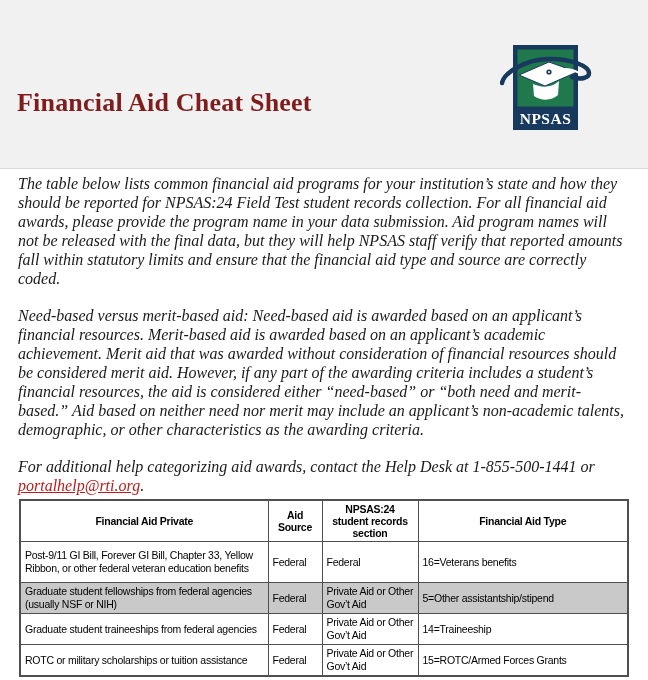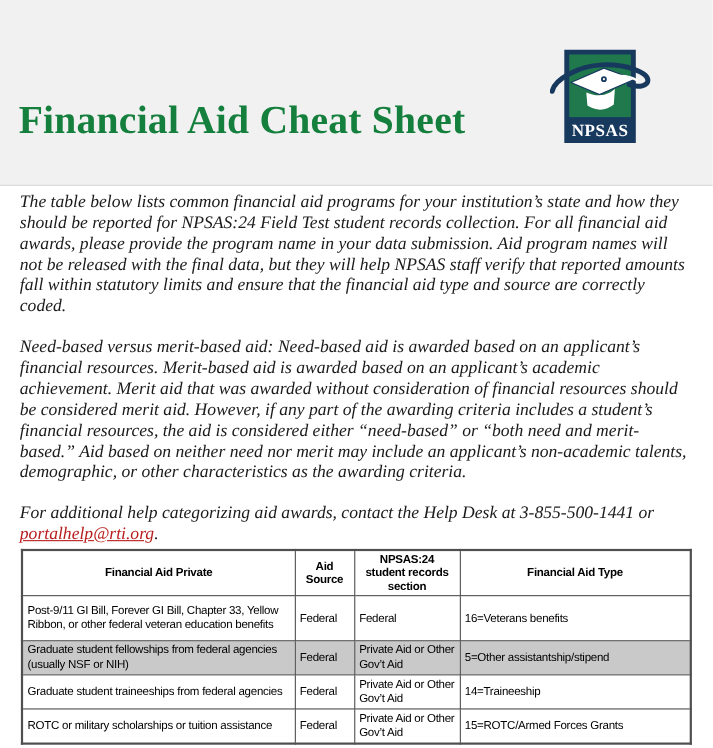--- a/index.html
+++ b/index.html
@@ -12,22 +12,22 @@
   }
   
   .header-band {
     position: absolute; top: 0; left: 0; width: 648px; height: 168px;
     background: #f1f1f2;
     border-bottom: 1px solid #dadada;
   }
   .page-title {
     position: absolute; left: 17px; top: 88px;
     font-family: "Liberation Serif", serif;
-    font-size: 36px; font-weight: 600; letter-spacing: 0.2px;
-    color: #15803d;
+    font-size: 26px; font-weight: 600; letter-spacing: 0.2px;
+    color: #7f1d1d;
   }
   .logo { position: absolute; left: 500px; top: 45px; width: 92px; height: 85px; }
   
   .content {
     position: absolute; top: 169px; left: 0; width: 648px;
     padding: 0 18px; box-sizing: border-box;
   }
   .content p {
     margin: 0 0 18px 0;
     font-size: 16px; line-height: 19px; font-style: italic;
@@ -71,21 +71,21 @@
     <path d="M49 27 C60 23 71 23 79 28" stroke="#ffffff" stroke-width="2" fill="none" stroke-linecap="round"></path>
     <circle cx="49" cy="27" r="2.6" fill="#17395e"></circle>
     <circle cx="49" cy="27" r="1" fill="#ffffff"></circle>
     <text x="45.5" y="79" text-anchor="middle" fill="#ffffff" font-family="Liberation Serif, serif" font-size="15.5" font-weight="bold" letter-spacing="0.5">NPSAS</text>
   </svg>
 </div>
 
 <div class="content">
   <p class="first">The table below lists common financial aid programs for your institution’s state and how they should be reported for NPSAS:24 Field Test student records collection. For all financial aid awards, please provide the program name in your data submission. Aid program names will not be released with the final data, but they will help NPSAS staff verify that reported amounts fall within statutory limits and ensure that the financial aid type and source are correctly coded.</p>
   <p>Need-based versus merit-based aid: Need-based aid is awarded based on an applicant’s financial resources. Merit-based aid is awarded based on an applicant’s academic achievement. Merit aid that was awarded without consideration of financial resources should be considered merit aid. However, if any part of the awarding criteria includes a student’s financial resources, the aid is considered either “need-based” or “both need and merit-based.” Aid based on neither need nor merit may include an applicant’s non-academic talents, demographic, or other characteristics as the awarding criteria.</p>
-  <p class="contact"><span>For additional help categorizing aid awards, contact the Help Desk at 3-855-500-1441 or </span><a class="mail-link">portalhelp@rti.org</a><span>.</span></p>
+  <p class="contact"><span>For additional help categorizing aid awards, contact the Help Desk at 1-855-500-1441 or </span><a class="mail-link">portalhelp@rti.org</a><span>.</span></p>
 
   <table class="aid-table">
     <colgroup>
       <col style="width:248px">
         <col style="width:54px">
         <col style="width:96px">
         <col style="width:210px">
     </colgroup>
     <tbody>
         <tr style="height:27px;">

